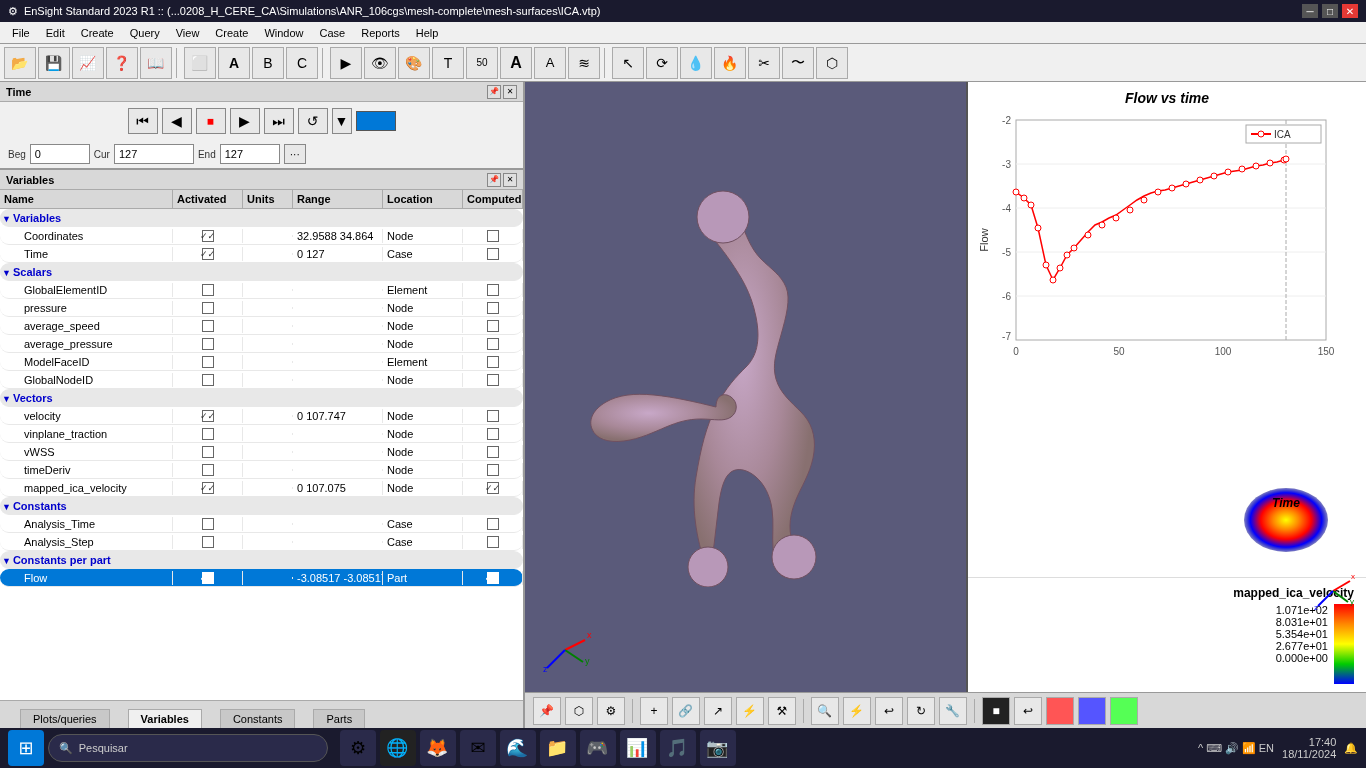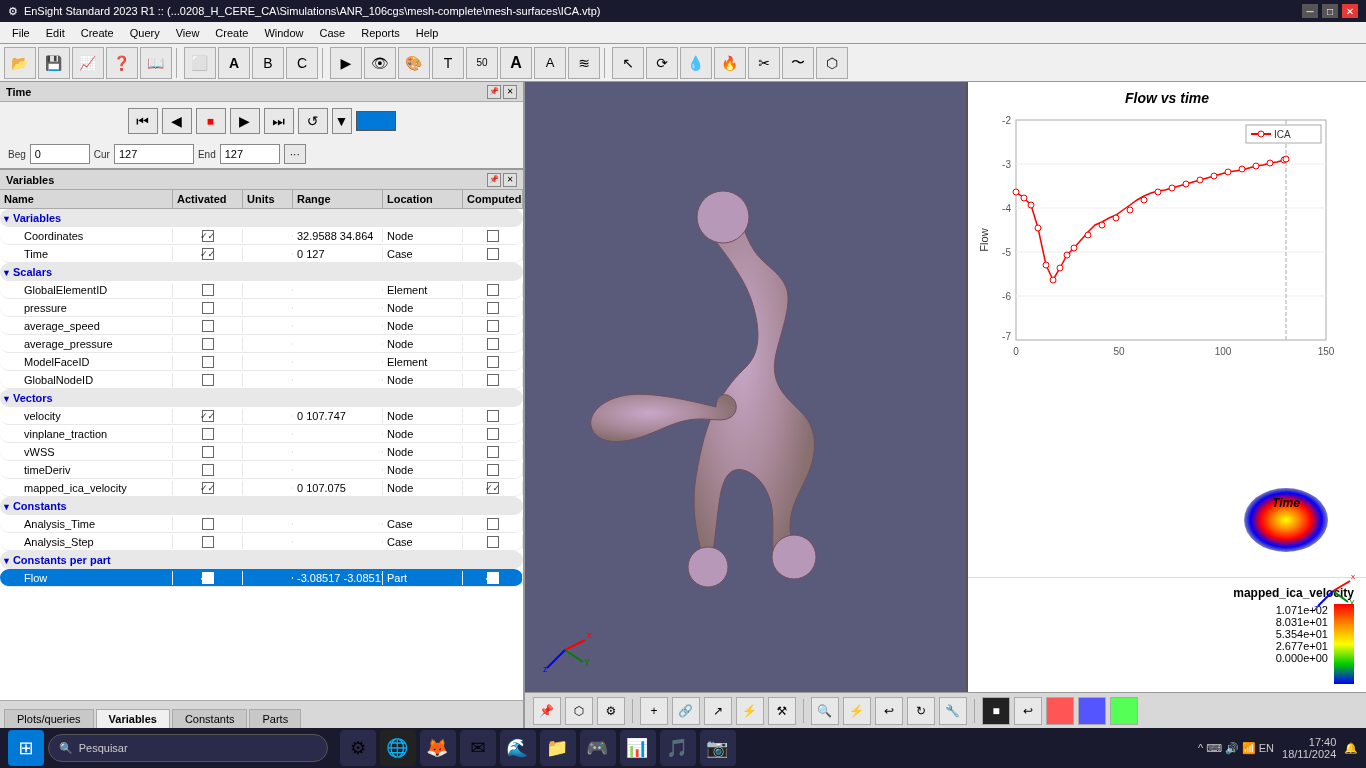--- a/index.html
+++ b/index.html
@@ -193,20 +193,21 @@
       padding: 0 4px;
     }
     .tab-btn {
       padding: 3px 12px;
       border: 1px solid #aaa;
       border-bottom: none;
       background: #c8c8c8;
       cursor: pointer;
       font-size: 11px;
       margin-right: 2px;
+      margin-left: 16px;
     }
     .tab-btn.active { background: #f0f0f0; font-weight: bold; }
 
     
     .bottom-toolbar {
       height: 36px;
       background: #d8d8d8;
       border-top: 1px solid #999;
       display: flex;
       align-items: center;

